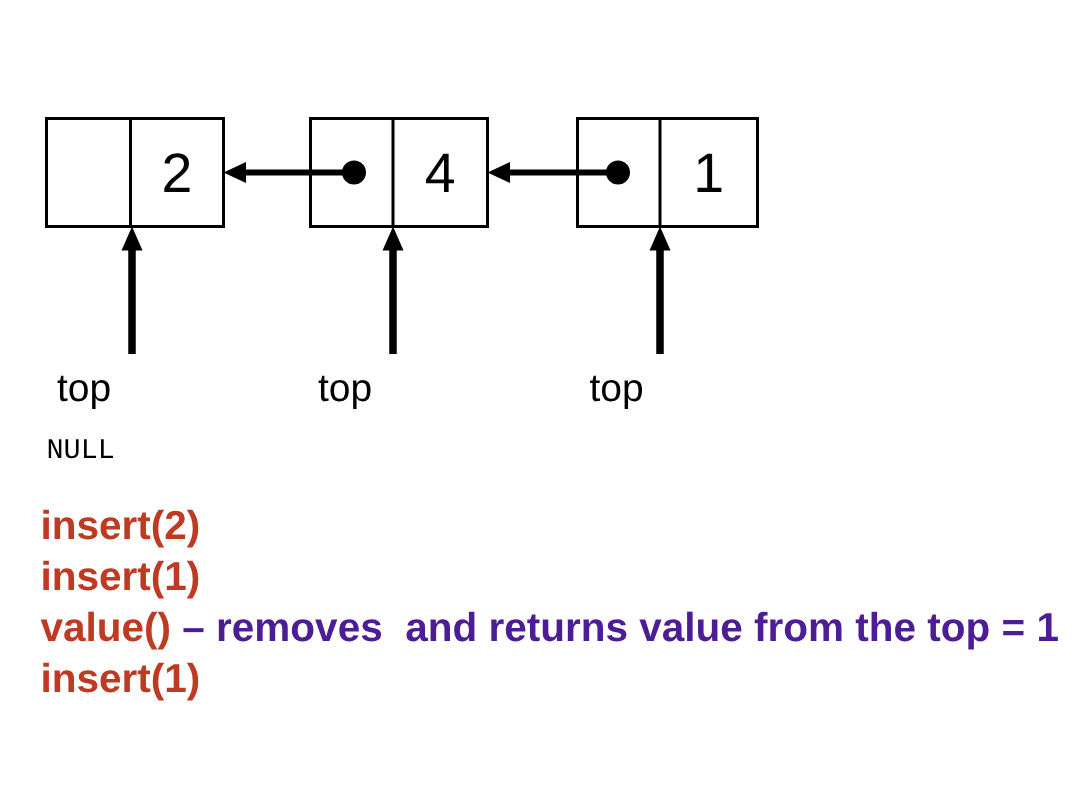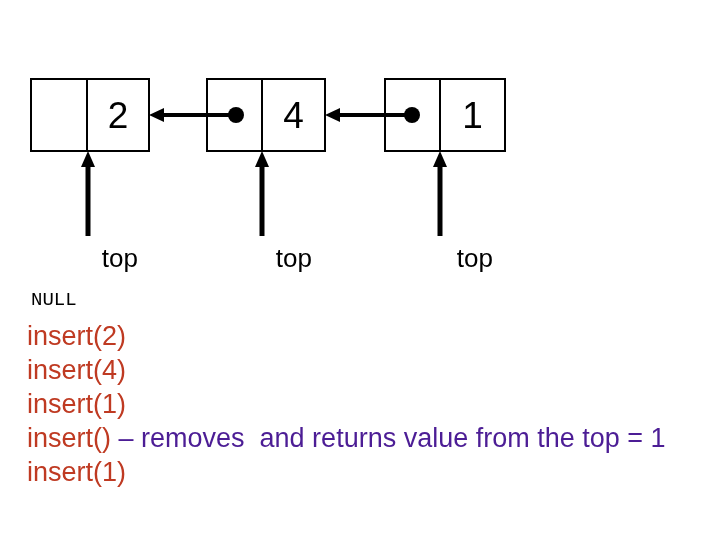--- a/index.html
+++ b/index.html
@@ -45,41 +45,42 @@
     text-align: center;
     white-space: nowrap;
   }
 
   .top-label {
     position: absolute;
     font-family: "Liberation Sans", sans-serif;
     font-size: 26px;
     line-height: 1;
     color: #000000;
-    text-align: right;
+    text-align: left;
     white-space: nowrap;
   }
 
   #null-label {
     position: absolute;
     left: 31px;
     top: 291px;
     font-family: "Liberation Mono", "DejaVu Sans Mono", monospace;
     font-size: 19px;
     line-height: 1;
     color: #000000;
     white-space: pre;
   }
 
   
   #ops {
     position: absolute;
     left: 27px;
-    top: 319px;
+    top: 333px;
     width: 690px;
+    font-weight: bold;
   }
   .op-line {
     font-family: "Liberation Sans", sans-serif;
     font-size: 27px;
     line-height: 34px;
     color: #BF3A22;
     white-space: pre;
   }
   .op-line .desc {
     color: #4c1d95;
@@ -142,19 +143,18 @@
 
     <div class="top-label" style="left:38px; top:245px; width:100px;">top</div>
     <div class="top-label" style="left:212px; top:245px; width:100px;">top</div>
     <div class="top-label" style="left:393px; top:245px; width:100px;">top</div>
 
     <div id="null-label">NULL</div>
   </div>
 
   <div id="ops">
     <div class="op-line"><span>insert(2)</span><span class="desc"></span></div>
-    <div class="op-line"><span>insert(4)</span><span class="desc"></span></div>
     <div class="op-line"><span>insert(1)</span><span class="desc"></span></div>
-    <div class="op-line"><span>insert()</span><span class="desc"> – removes  and returns value from the top = 1</span></div>
+    <div class="op-line"><span>value()</span><span class="desc"> – removes  and returns value from the top = 1</span></div>
     <div class="op-line"><span>insert(1)</span><span class="desc"></span></div>
   </div>
 
 </div>
 
 </body></html>

